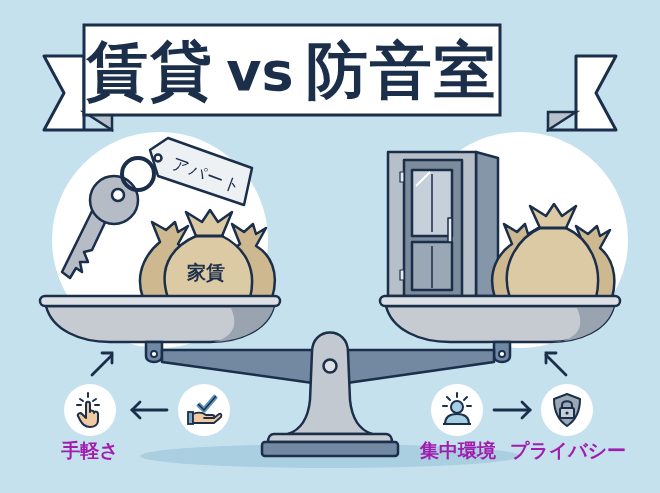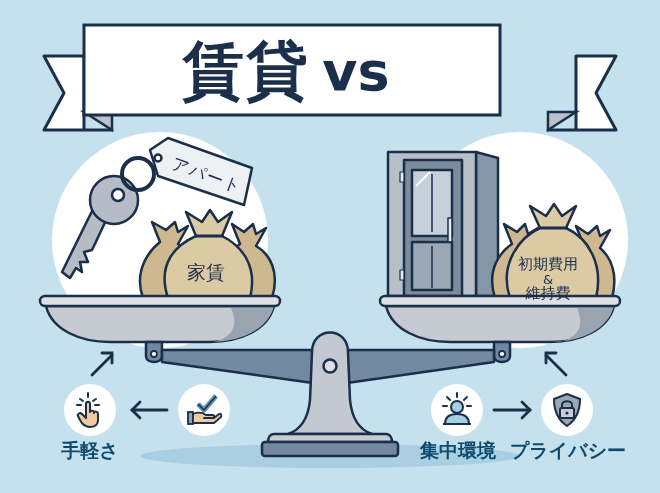--- a/index.html
+++ b/index.html
@@ -22,34 +22,34 @@
   .banner-title .vs { font-size: 54px; margin: 0 12px; letter-spacing: 0; }
 
   .tag-text {
     position: absolute; left: 162px; top: 160px; width: 90px; height: 30px;
     transform: rotate(20deg);
     display: flex; align-items: center; justify-content: center;
     font-size: 17px; color: #1b2e4a; letter-spacing: 1px;
   }
 
   .bag-label {
-    position: absolute; font-weight: normal; color: #1b2e4a; text-align: center;
+    position: absolute; font-weight: bold; color: #1b2e4a; text-align: center;
     line-height: 1.05;
   }
   .bag-left { left: 174px; top: 263px; width: 64px; font-size: 19px; }
   .bag-right { left: 485px; top: 257px; width: 126px; font-size: 15px; }
   .bag-right .amp { font-size: 13px; display: block; }
 
   .icon-circle {
     position: absolute; width: 52px; height: 52px; border-radius: 50%;
     background: #ffffff;
     display: flex; align-items: center; justify-content: center;
   }
   .feature-label {
-    position: absolute; font-weight: bold; font-size: 19px; color: #0c4a6e;
+    position: absolute; font-weight: bold; font-size: 19px; color: #a21caf;
     text-align: center; white-space: nowrap;
   }
 </style>
 </head>
 <body>
 
 <div class="stage">
 
   <svg class="scene" viewBox="0 0 660 493">
 
@@ -154,30 +154,26 @@
     </g>
     <g stroke="#1b2e4a" stroke-width="2.8" fill="none" stroke-linecap="round">
       <line x1="494" y1="410" x2="530" y2="410"></line>
       <polyline points="522,402 530,410 522,418"></polyline>
     </g>
   </svg>
 
   <div class="banner-title">
     <span>賃貸</span>
     <span class="vs">vs</span>
+    <span>防音室</span>
   </div>
 
   <div class="tag-text">アパート</div>
 
   <div class="bag-label bag-left">家賃</div>
-  <div class="bag-label bag-right">
-    <span>初期費用</span>
-    <span class="amp">&amp;</span>
-    <span>維持費</span>
-  </div>
 
   <div class="icon-circle" style="left:64px; top:384px;">
     <svg width="40" height="40" viewBox="0 0 40 40">
       <g stroke="#1b2e4a" stroke-width="2" stroke-linecap="round" fill="none">
         <line x1="18" y1="3" x2="18" y2="7"></line>
         <line x1="10" y1="9" x2="13" y2="11"></line>
         <line x1="26" y1="9" x2="23" y2="11"></line>
         <line x1="7" y1="15" x2="11" y2="15"></line>
         <line x1="29" y1="15" x2="25" y2="15"></line>
       </g>

